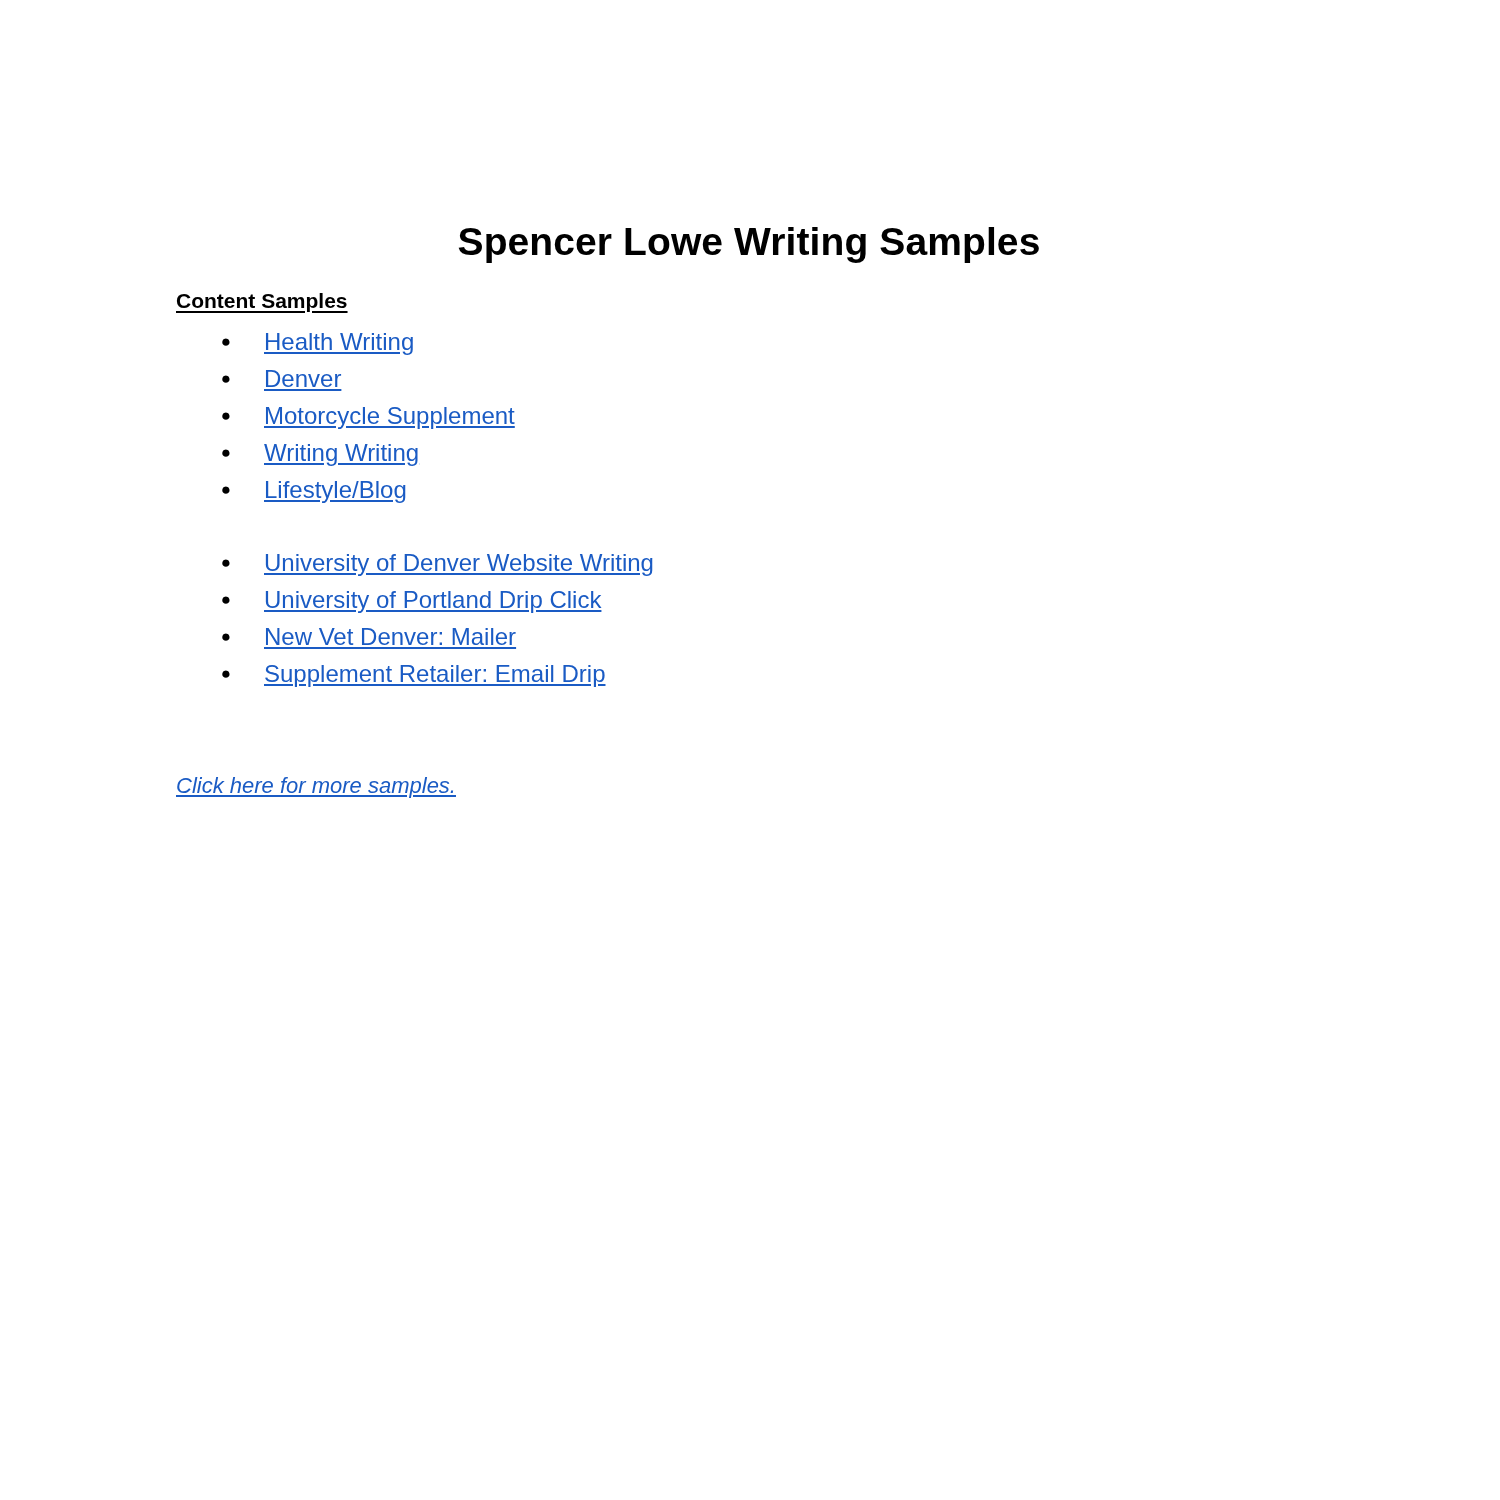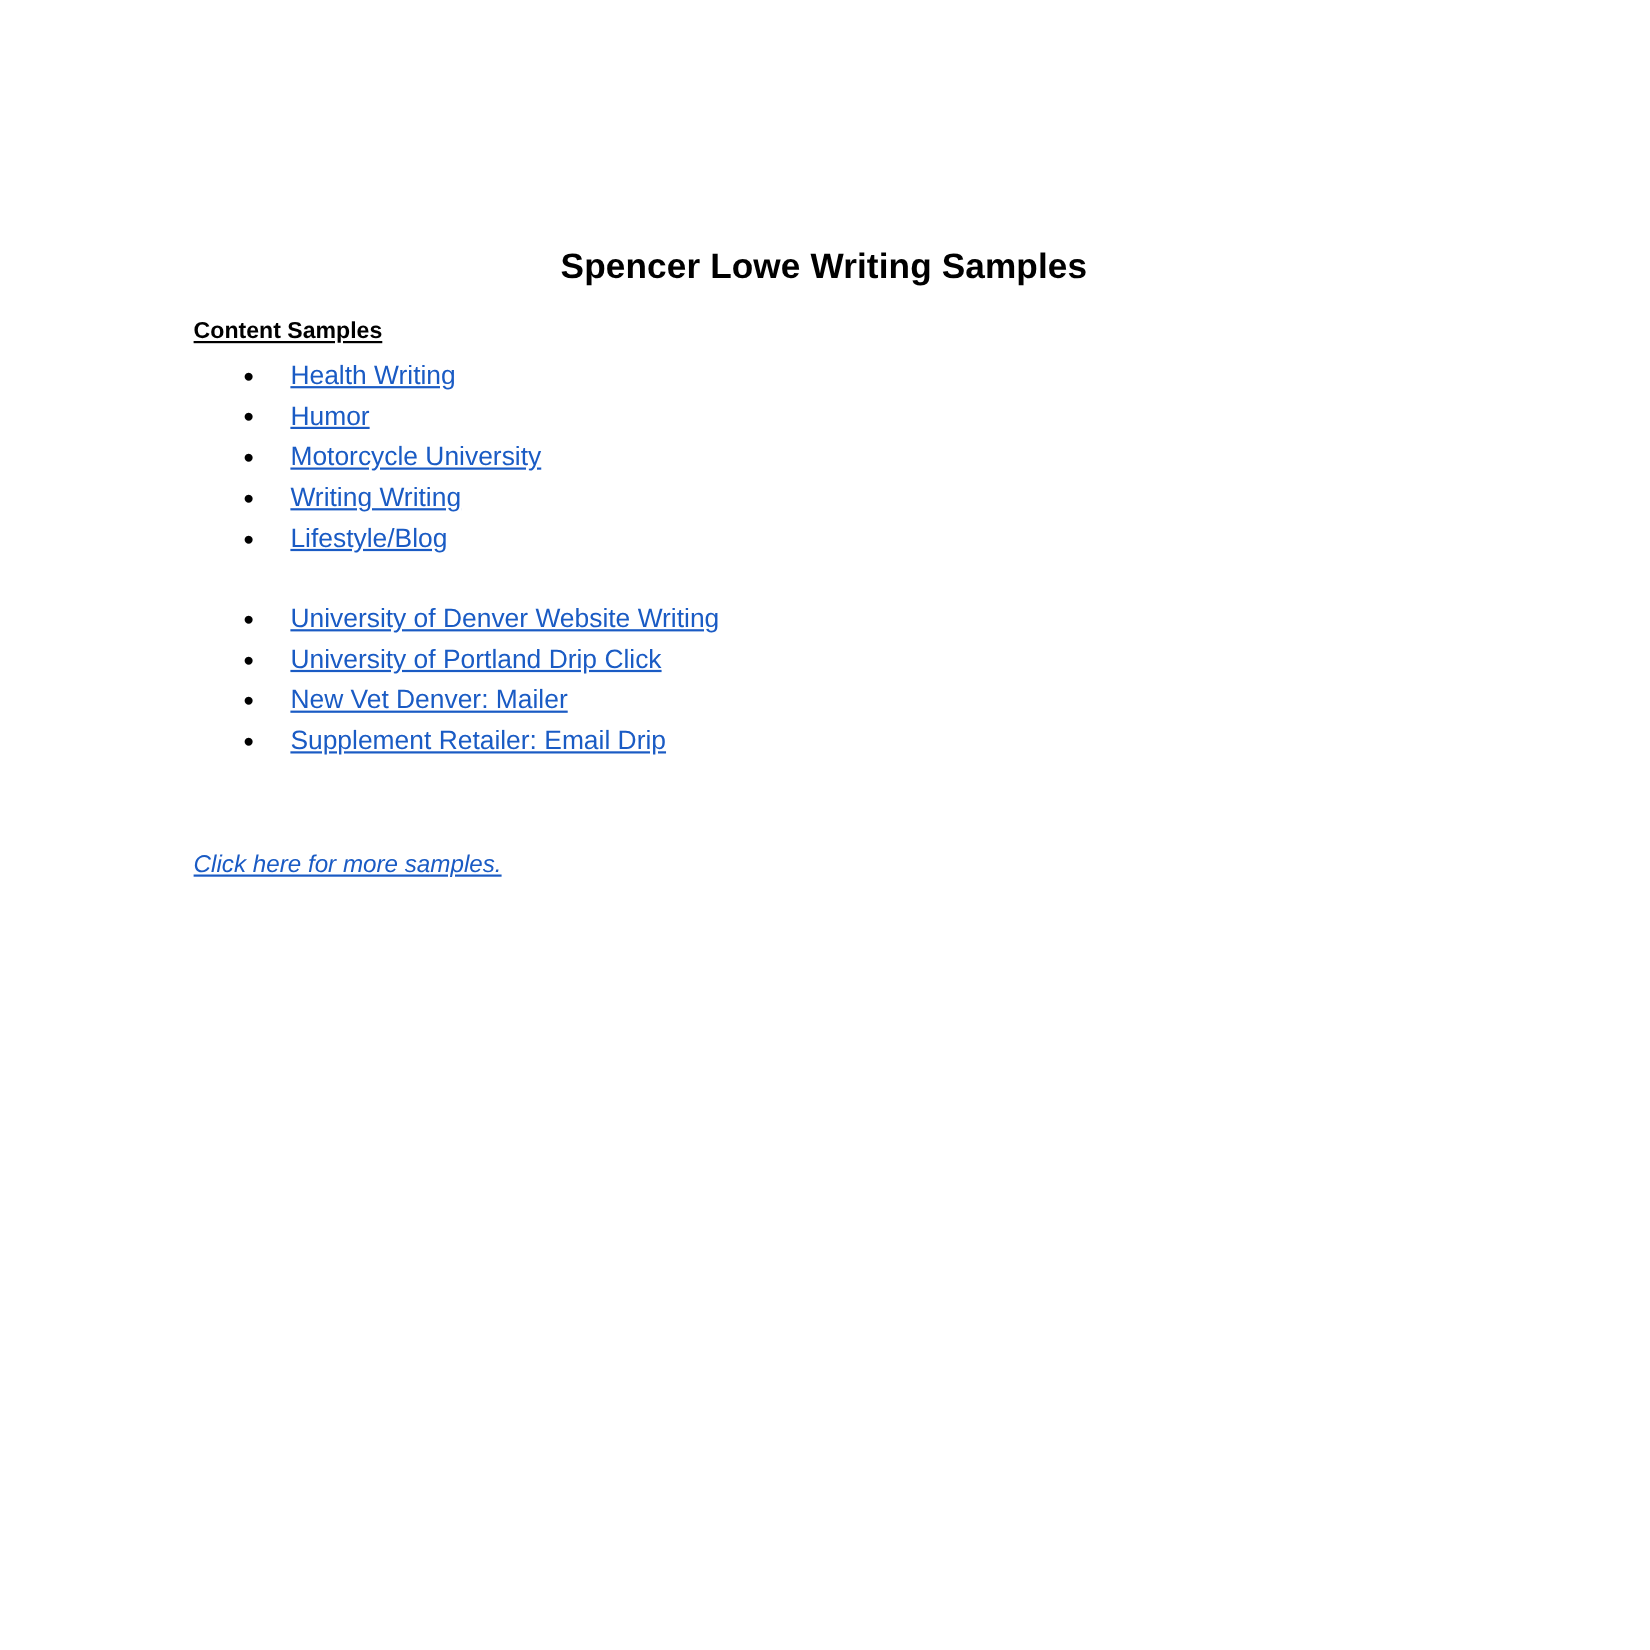--- a/index.html
+++ b/index.html
@@ -26,21 +26,21 @@
   }
 
   .doc-body {
     position: absolute;
     left: 176px;
     top: 222px;
     width: 1150px;
   }
 
   .doc-title {
-    font-size: 32px;
+    font-size: 39px;
     font-weight: bold;
     line-height: 40px;
     color: #000000;
     text-align: center;
     margin: 0 0 24px 0;
     letter-spacing: 0.1px;
     
     width: 1148px;
     margin-left: -1px;
   }
@@ -132,25 +132,25 @@
       <span class="section-heading">Content Samples</span>
     </div>
 
     <ul class="sample-list">
       <li>
         <span class="bullet-marker">●</span>
         <a class="doc-link" href="#">Health Writing</a>
       </li>
       <li>
         <span class="bullet-marker">●</span>
-        <a class="doc-link" href="#">Humor</a>
+        <a class="doc-link" href="#">Denver</a>
       </li>
       <li>
         <span class="bullet-marker">●</span>
-        <a class="doc-link" href="#">Motorcycle University</a>
+        <a class="doc-link" href="#">Motorcycle Supplement</a>
       </li>
       <li>
         <span class="bullet-marker">●</span>
         <a class="doc-link" href="#">Writing Writing</a>
       </li>
       <li>
         <span class="bullet-marker">●</span>
         <a class="doc-link" href="#">Lifestyle/Blog</a>
       </li>
     </ul>

